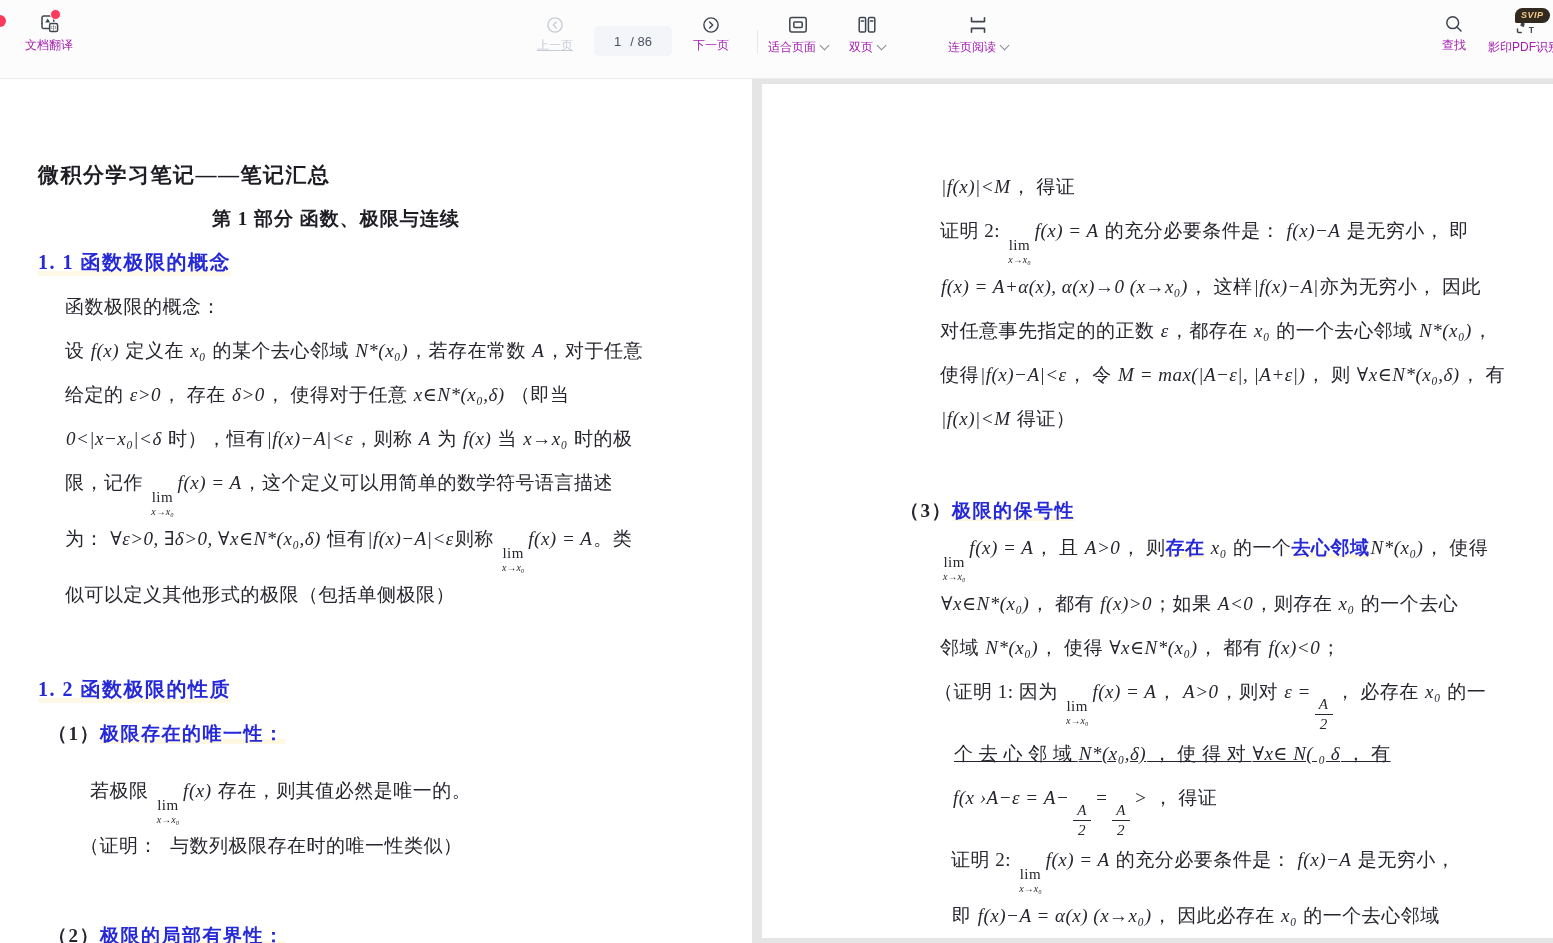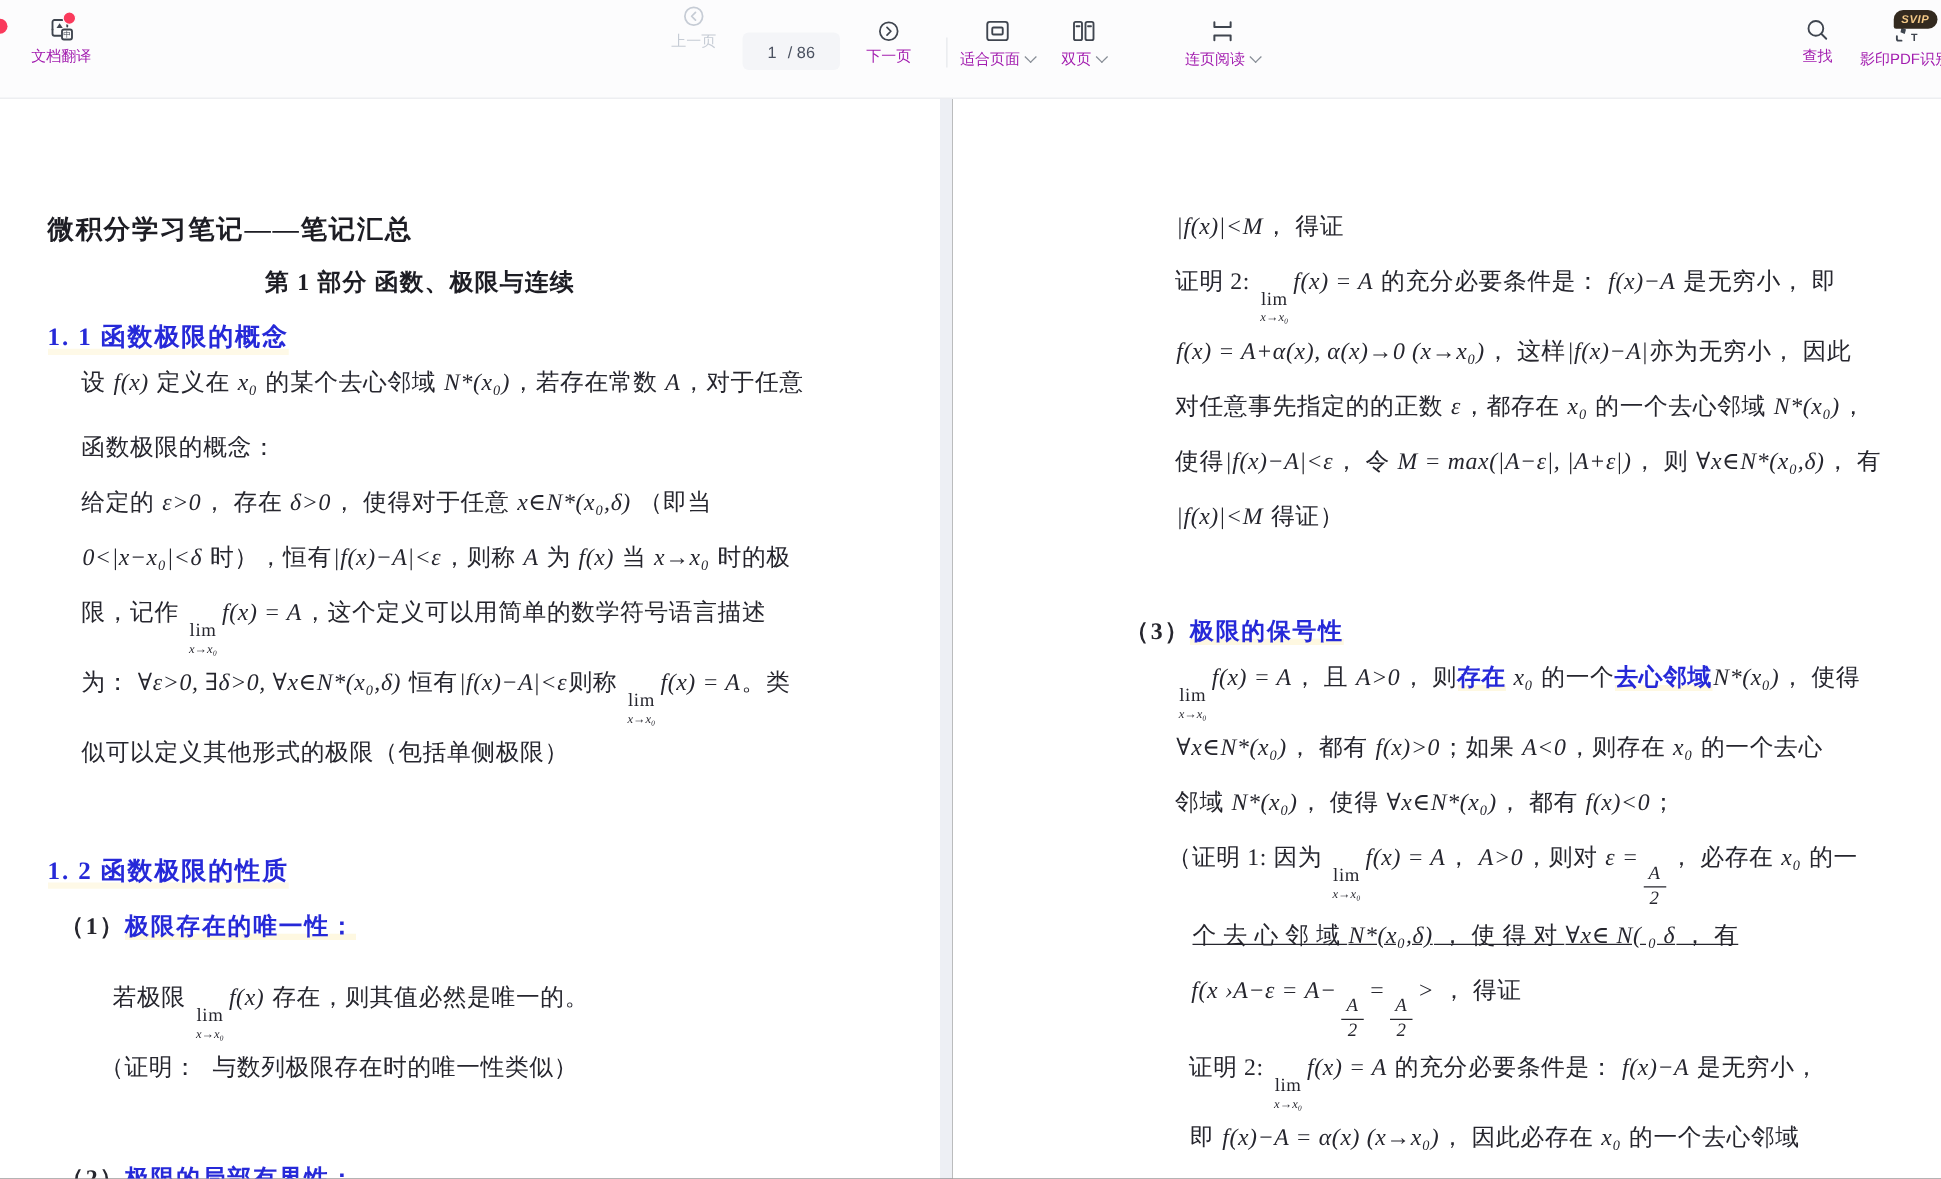--- a/index.html
+++ b/index.html
@@ -23,21 +23,21 @@
             font-size:13px;color:#4a5160;cursor:text;}
   .red-dot{position:absolute;top:-4px;right:-1px;width:9px;height:9px;border-radius:50%;
            background:#fa3a5c;border:1.5px solid #fcfcfd;}
   .edge-dot{position:absolute;left:-6px;top:15px;width:12px;height:12px;border-radius:50%;background:#fa3a5c;}
   .svip-badge{position:absolute;left:1515px;top:8px;background:#332a1f;color:#f3c987;
               font-size:9px;font-weight:bold;font-style:italic;padding:2px 6px 3px;
               border-radius:8px 8px 8px 2px;letter-spacing:.5px;z-index:6;}
   .tb-icon{display:block;}
 
   
-  .viewer{position:relative;height:864px;display:flex;background:#000000;}
+  .viewer{position:relative;height:864px;display:flex;background:#e5e5e5;align-items:center;}
   .page{background:#ffffff;overflow:hidden;position:relative;}
   .page-left{width:752px;}
   .page-gap{width:10px;background:#edeff4;}
   .page-right{flex:1;}
 
   
   .doc{font-family:"Liberation Serif","DejaVu Serif",serif;color:#26262e;font-size:19px;}
   .page-left .doc{padding:90px 0 0 38px;}
   .page-right .doc{padding:81px 0 0 0;}
   .blk{white-space:nowrap;}
@@ -75,21 +75,21 @@
           <path d="M6.2 9.4 L8.7 5.6 L11.2 9.4 Z" fill="currentColor" stroke="none"></path>
           <path d="M3 10.5 V14 A1.6 1.6 0 0 0 4.6 15.6 H9.5"></path>
           <rect x="10.6" y="10.6" width="8" height="8" rx="1.6" fill="#fcfcfd"></rect>
           <text x="14.6" y="16.8" font-size="6.2" text-anchor="middle" fill="currentColor" stroke="none" font-family="'Liberation Sans',sans-serif">中</text>
         </svg>
         <span class="red-dot"></span>
       </span>
       <span class="tb-label">文档翻译</span>
     </div>
 
-    <div class="tb-btn disabled" style="left:532px;top:4px;width:46px;">
+    <div class="tb-btn disabled" style="left:532px;top:16px;width:46px;text-decoration:underline;">
       <svg class="tb-icon" width="18" height="18" viewBox="0 0 18 18" fill="none" stroke="currentColor" stroke-width="1.4" stroke-linecap="round" stroke-linejoin="round">
         <circle cx="9" cy="9" r="7.1"></circle>
         <path d="M10.4 5.9 L7.3 9 L10.4 12.1"></path>
       </svg>
       <span class="tb-label">上一页</span>
     </div>
 
     <div class="page-box">
       <span>1</span>
       <span>/ 86</span>
@@ -159,22 +159,22 @@
     </div>
     <div class="svip-badge">SVIP</div>
   </div>
 
   <div class="viewer">
     <div class="page page-left">
       <div class="doc" id="left-content">
           <div class="blk blk-title" style="margin-top: 0px;">微积分学习笔记——笔记汇总</div>
           <div class="blk blk-subtitle" style="margin-top: 16px; margin-left: 174px;">第 1 部分  函数、极限与连续</div>
           <div class="blk blk-h1wrap" style="margin-top: 15px;"><span class="blk-h1">1. 1 函数极限的概念</span></div>
+          <div class="blk blk-line" style="margin-top: 8px; margin-left: 27px;"><span class="seg-r">函数极限的概念：</span></div>
           <div class="blk blk-line" style="margin-left: 27px;"><span class="seg-r">设 </span><span class="seg-m">f(x)</span><span class="seg-r"> 定义在 </span><span class="seg-m">x₀</span><span class="seg-r"> 的某个去心邻域 </span><span class="seg-m">N*(x₀)</span><span class="seg-r">，若存在常数 </span><span class="seg-m">A</span><span class="seg-r">，对于任意</span></div>
-          <div class="blk blk-line" style="margin-top: 8px; margin-left: 27px;"><span class="seg-r">函数极限的概念：</span></div>
           <div class="blk blk-line" style="margin-left: 27px;"><span class="seg-r">给定的 </span><span class="seg-m">ε&gt;0</span><span class="seg-r">， 存在 </span><span class="seg-m">δ&gt;0</span><span class="seg-r">， 使得对于任意 </span><span class="seg-m">x∈N*(x₀,δ)</span><span class="seg-r"> （即当</span></div>
           <div class="blk blk-line" style="margin-left: 27px;"><span class="seg-m">0&lt;|x−x₀|&lt;δ</span><span class="seg-r"> 时），恒有</span><span class="seg-m">|f(x)−A|&lt;ε</span><span class="seg-r">，则称 </span><span class="seg-m">A</span><span class="seg-r"> 为 </span><span class="seg-m">f(x)</span><span class="seg-r"> 当 </span><span class="seg-m">x→x₀</span><span class="seg-r"> 时的极</span></div>
           <div class="blk blk-line" style="margin-left: 27px;"><span class="seg-r">限，记作 </span><span class="lim">
               <span class="lim-top">lim</span>
               <span class="lim-sub">x→x₀</span>
             </span><span class="seg-m">f(x) = A</span><span class="seg-r">，这个定义可以用简单的数学符号语言描述</span></div>
           <div class="blk blk-line" style="margin-left: 27px;"><span class="seg-r">为： </span><span class="seg-m">∀ε&gt;0, ∃δ&gt;0, ∀x∈N*(x₀,δ)</span><span class="seg-r"> 恒有</span><span class="seg-m">|f(x)−A|&lt;ε</span><span class="seg-r">则称 </span><span class="lim">
               <span class="lim-top">lim</span>
               <span class="lim-sub">x→x₀</span>
             </span><span class="seg-m">f(x) = A</span><span class="seg-r">。类</span></div>

